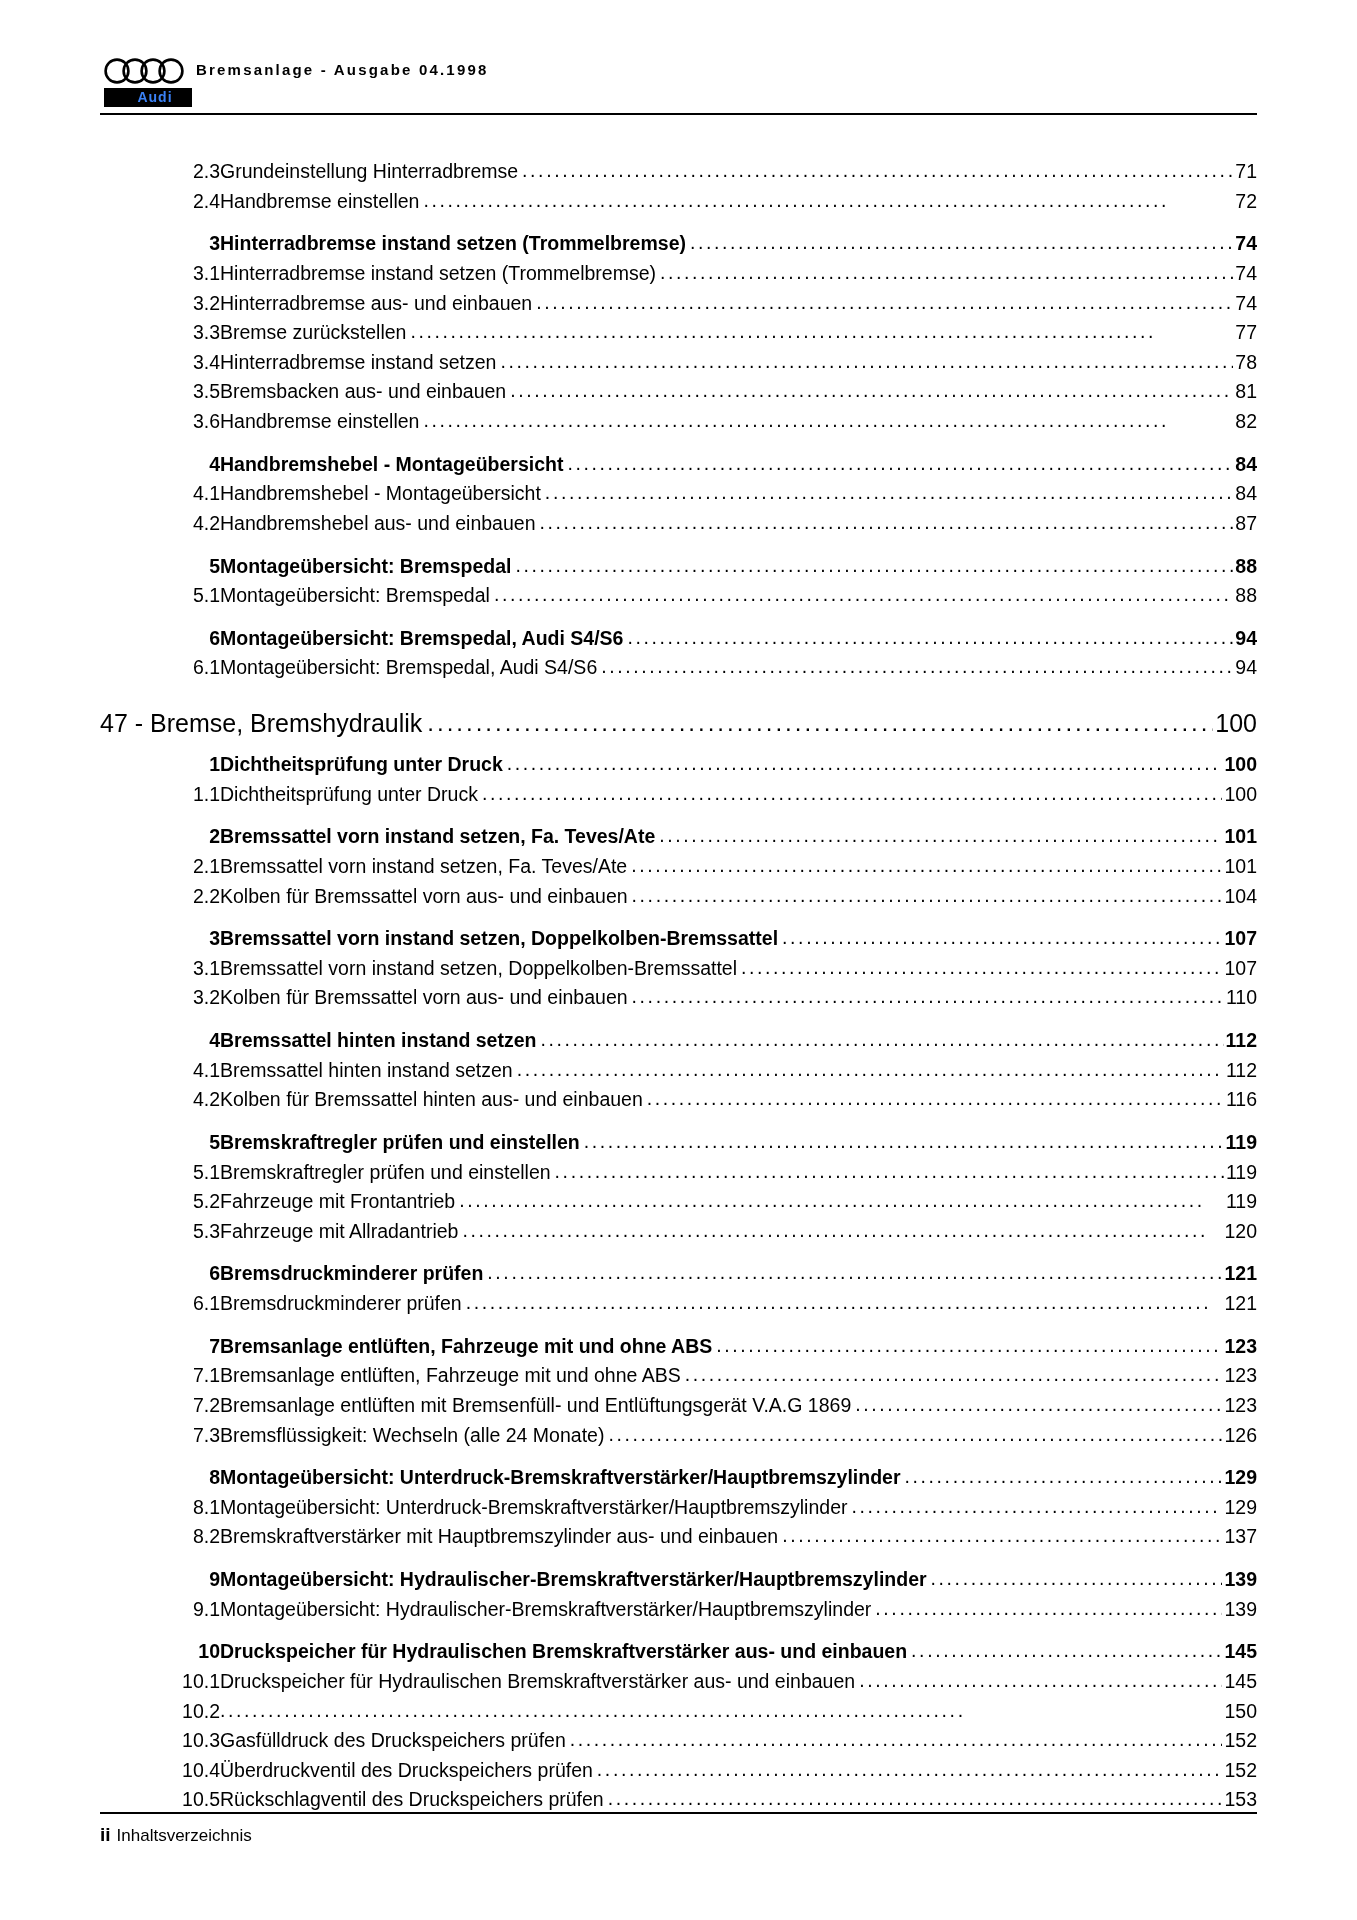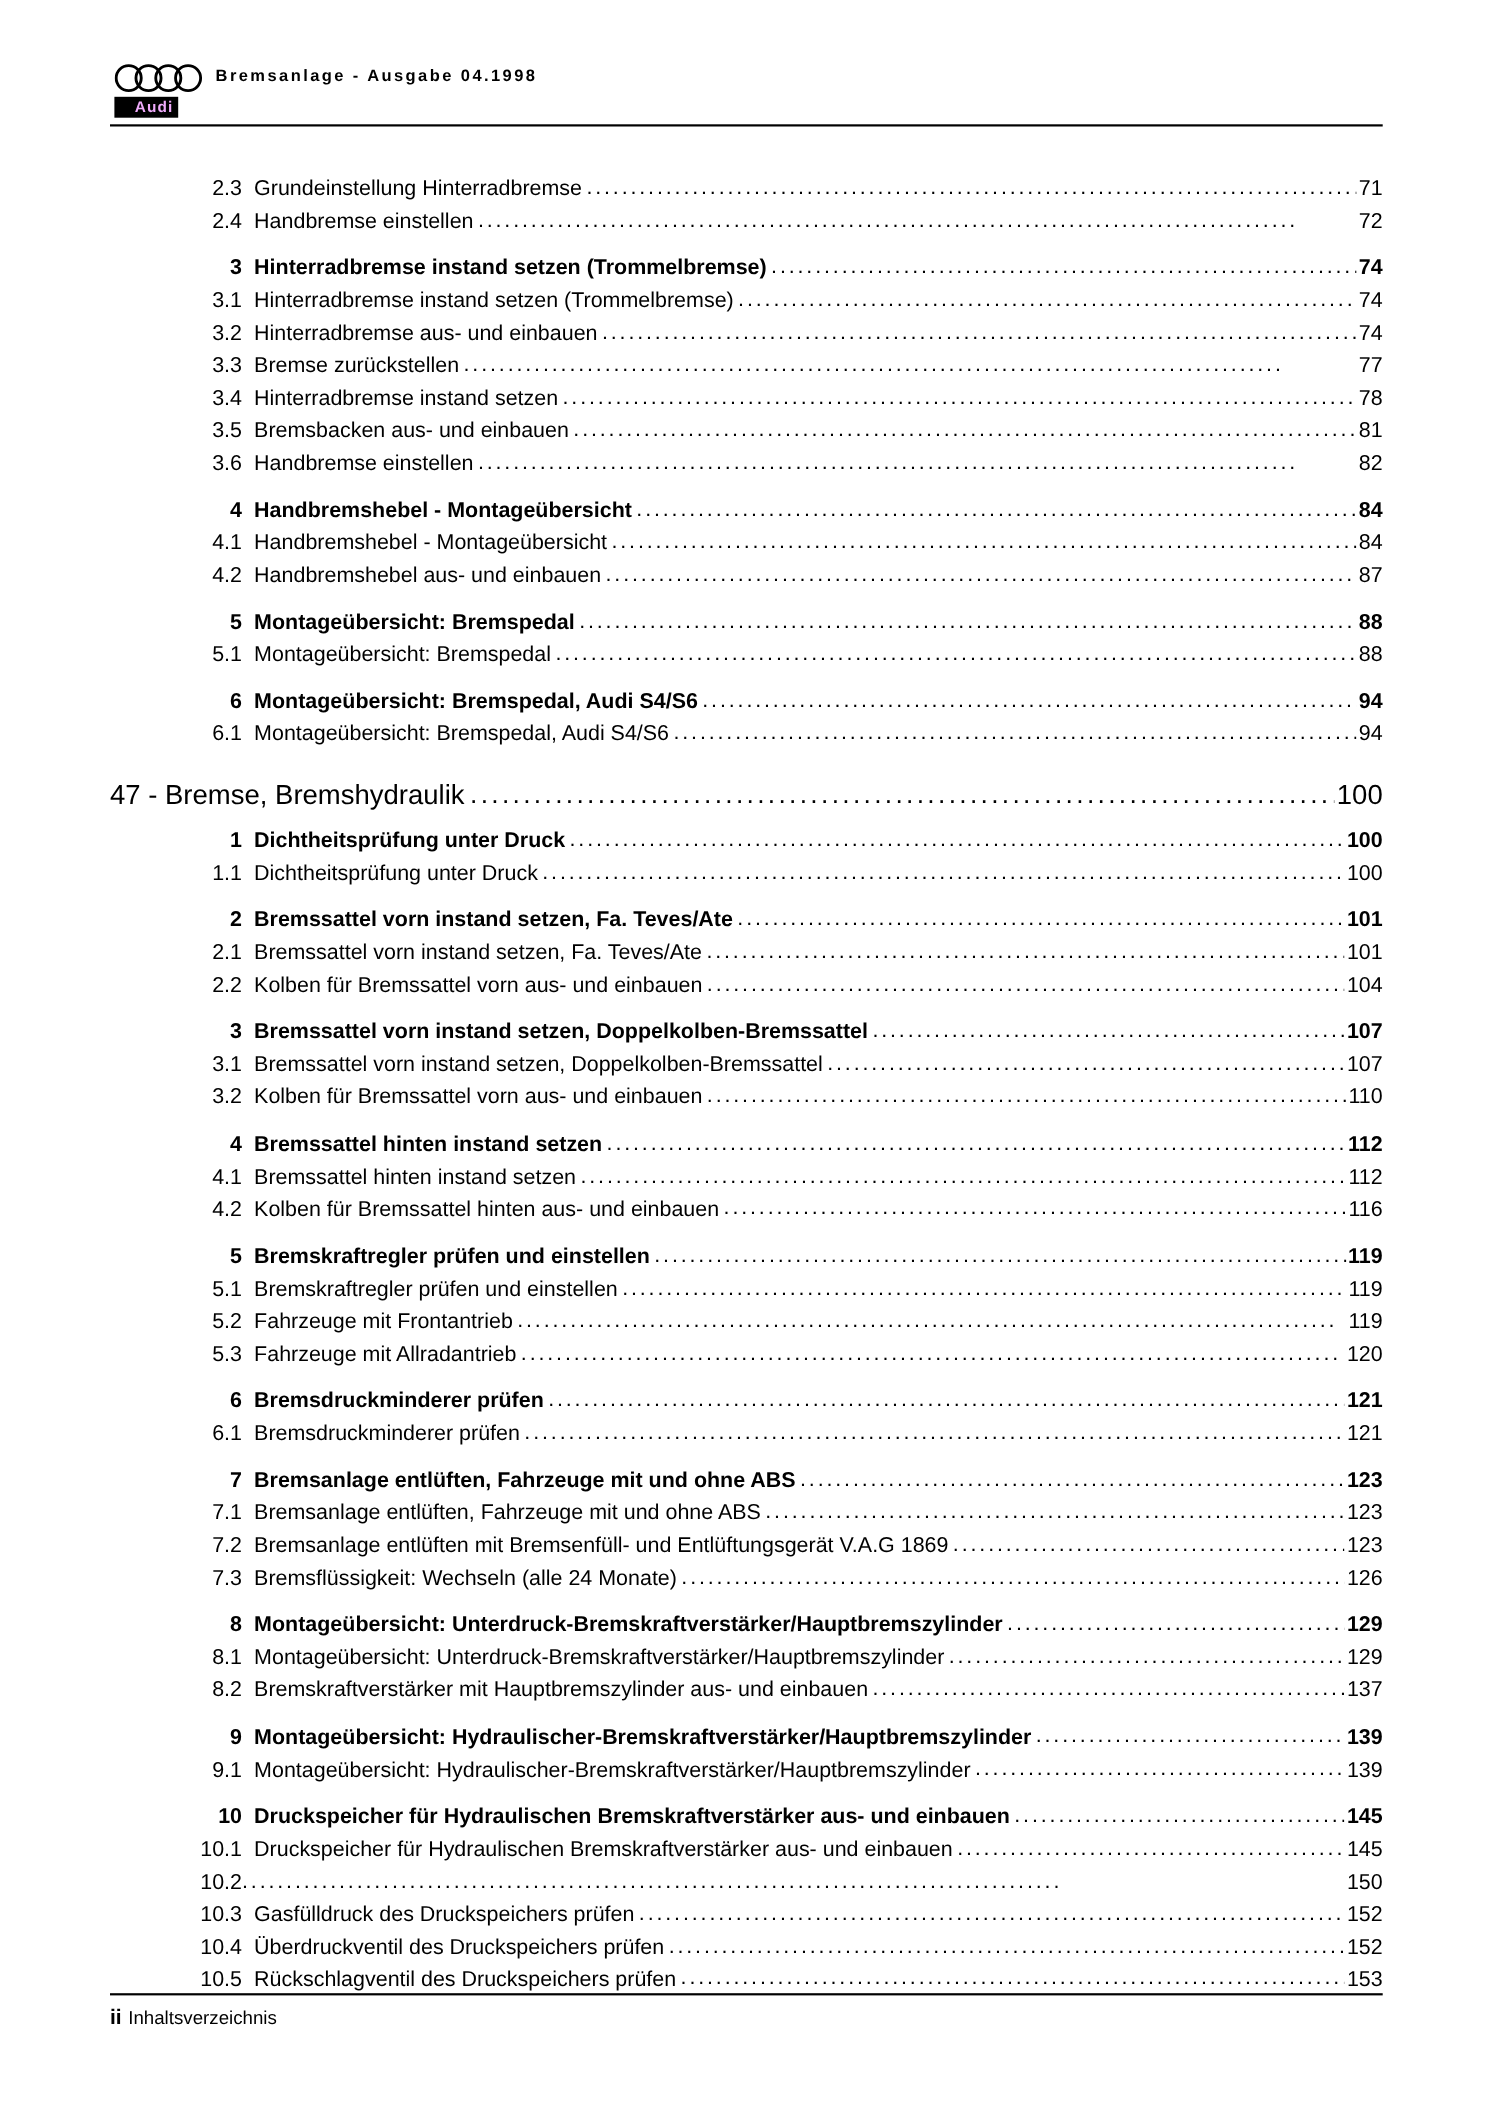--- a/index.html
+++ b/index.html
@@ -32,25 +32,25 @@
     width: 92px;
     flex: 0 0 92px;
     padding-top: 2px;
   }
   .rings {
     display: block;
   }
   .audi-word {
     margin-top: 4px;
     background: #000;
-    color: #f0abfc;
+    color: #3b82f6;
     font-size: 14px;
     letter-spacing: 1px;
     text-align: center;
-    width: 58px;
+    width: 88px;
     padding: 1px 0 2px 14px;
     font-family: "Liberation Sans", sans-serif;
     font-weight: 700;
   }
   .header-titles {
     padding-top: 4px;
     flex: 1 1 auto;
   }
   .header-line1 {
     font-size: 21px;
@@ -84,21 +84,20 @@
     line-height: 1.52;
     white-space: nowrap;
   }
   .num {
     flex: 0 0 auto;
     text-align: right;
   }
   .title {
     flex: 0 0 auto;
     padding-right: 4px;
-    margin-left: 11px;
   }
   .dots {
     flex: 1 1 auto;
     overflow: hidden;
     white-space: nowrap;
     letter-spacing: 2.6px;
     font-size: 19.5px;
     transform: translateY(-1px);
   }
   .pg {

